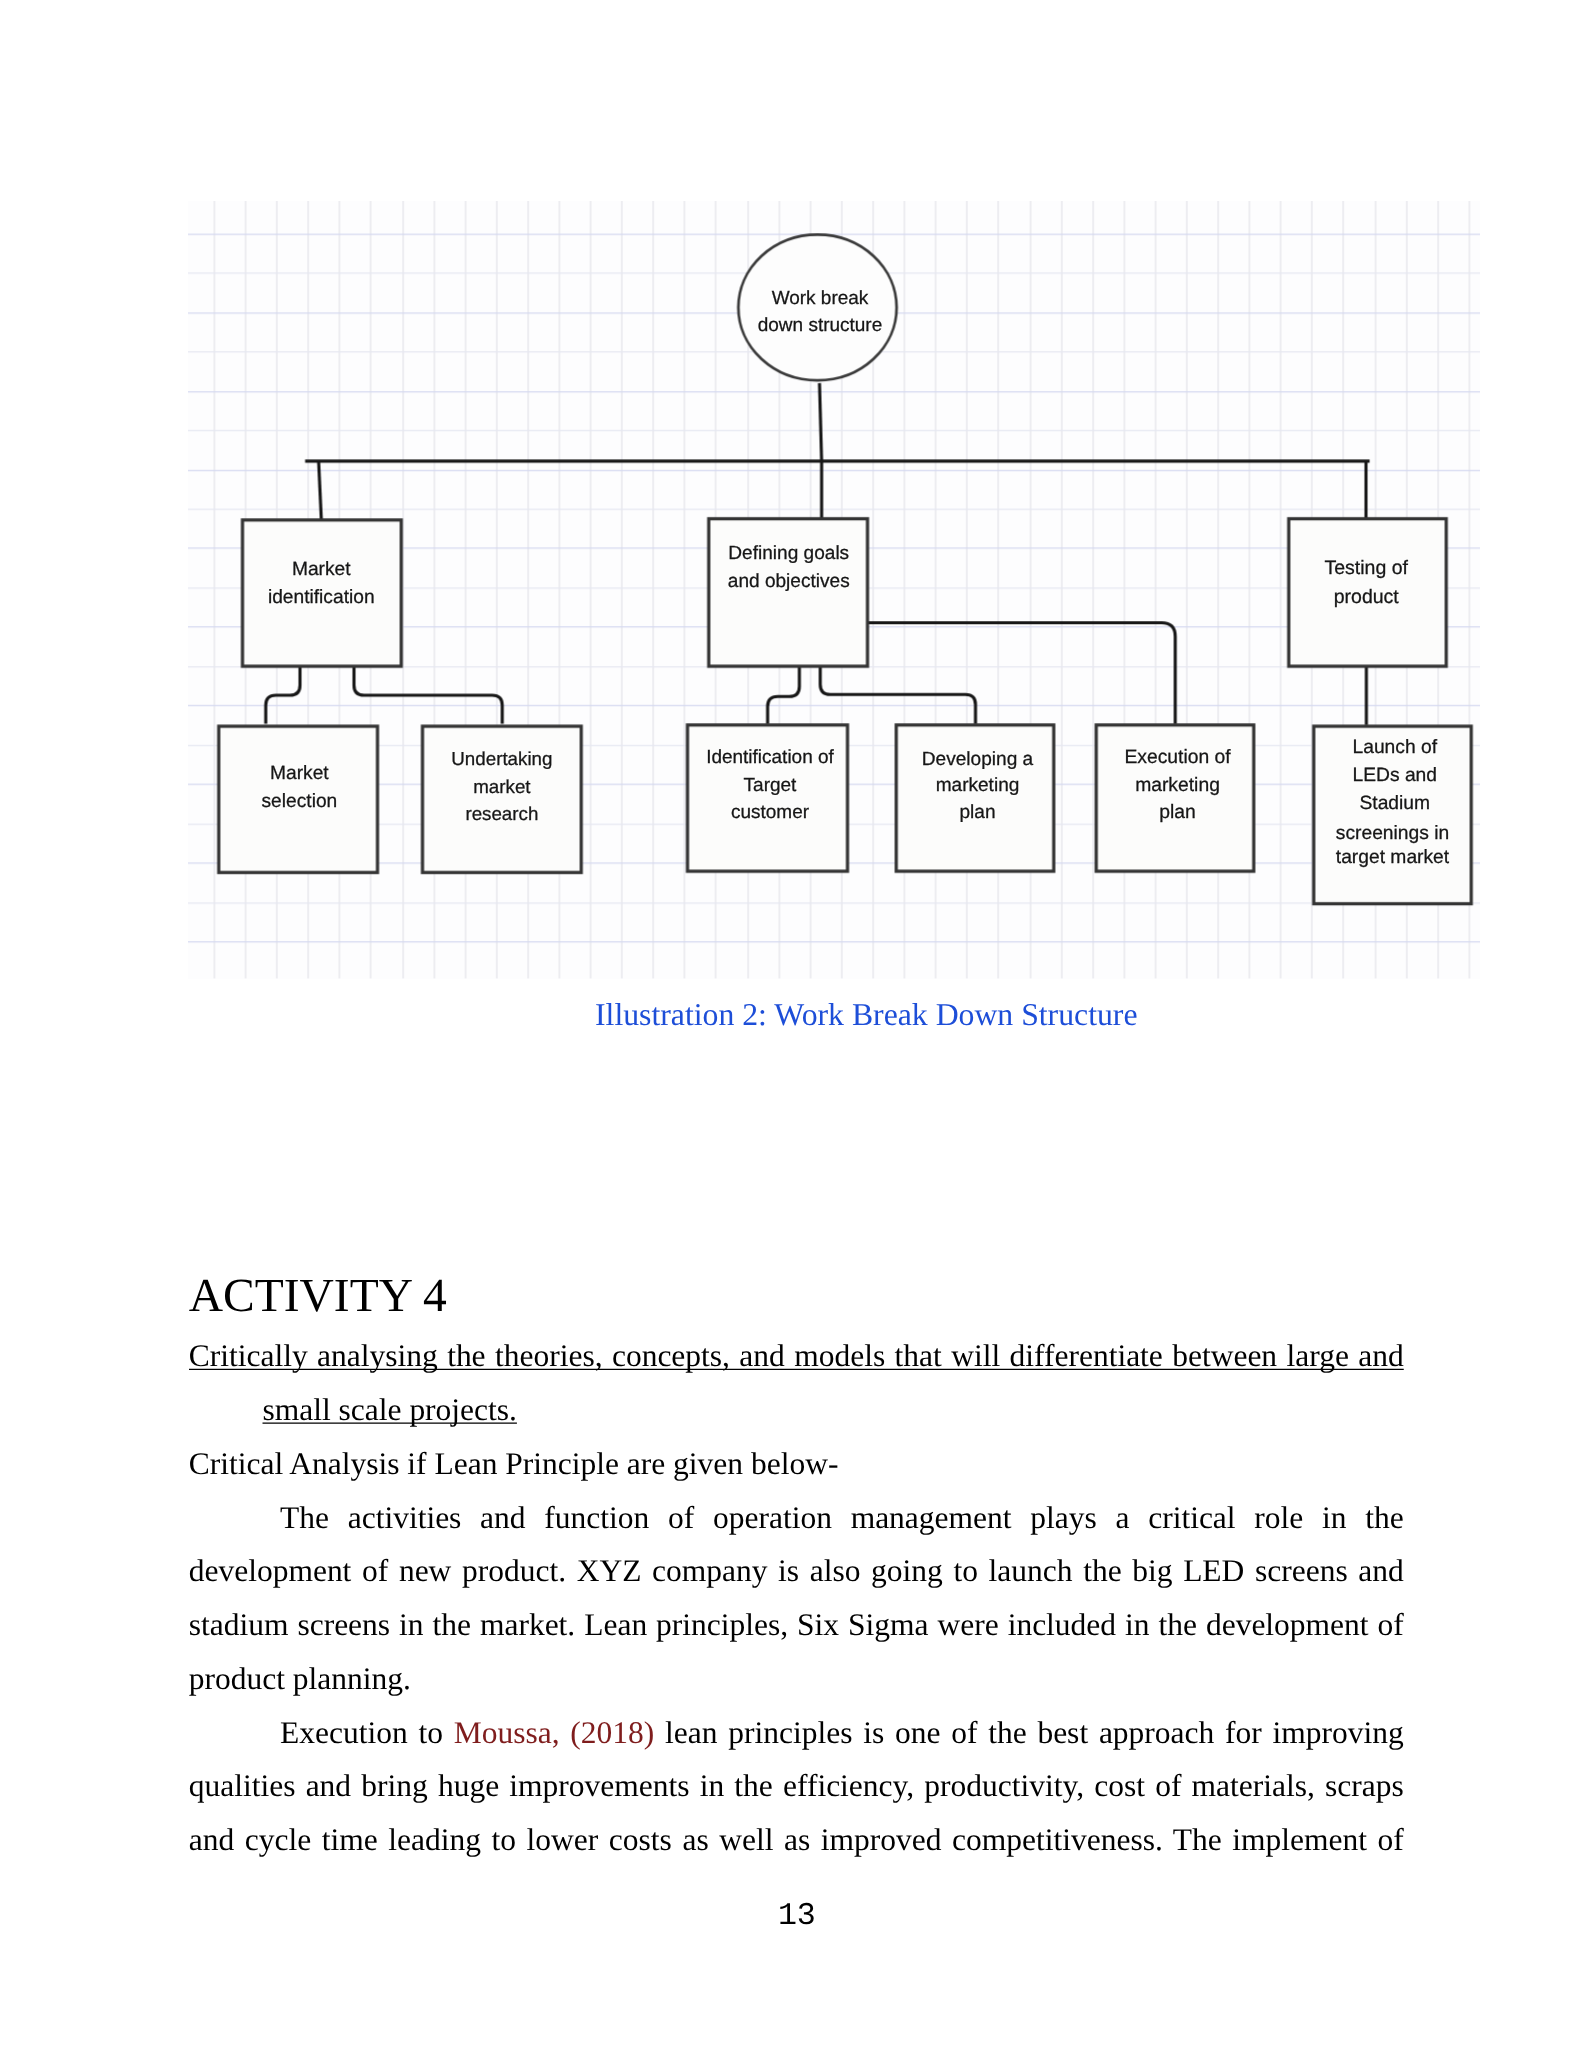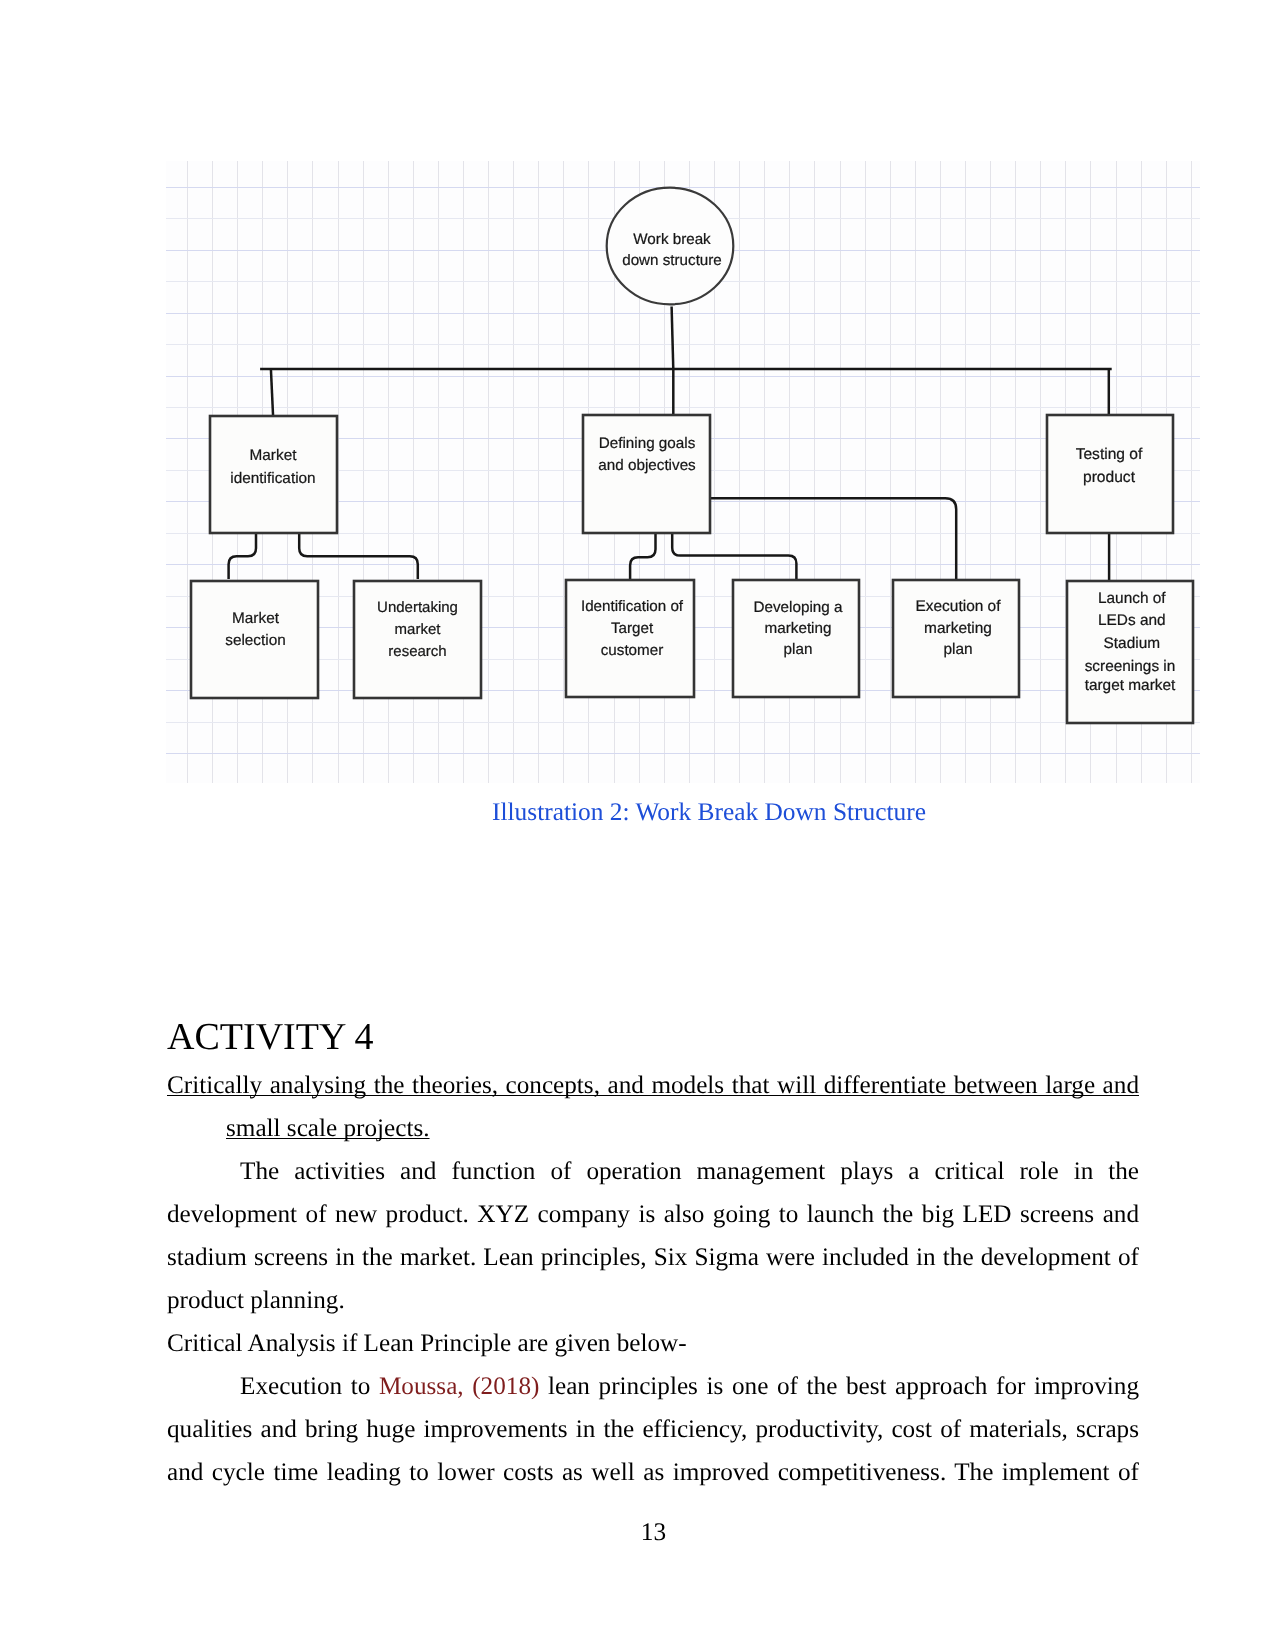--- a/index.html
+++ b/index.html
@@ -1,32 +1,32 @@
 <!DOCTYPE html>
 <html><head>
 <meta charset="utf-8">
 <title>Work Break Down Structure</title>
 <style>
   html,body{margin:0;padding:0;}
   body{width:1275px;height:1650px;background:#ffffff;font-family:"Liberation Serif",serif;
         -webkit-font-smoothing:antialiased;text-rendering:geometricPrecision;}
-  .page{position:relative;width:1184px;height:1650px;overflow:hidden;background:#fff;margin-left:16px;}
+  .page{position:relative;width:1184px;height:1650px;overflow:hidden;background:#fff;}
   .body-col,.caption,.pageno,.figure,.wbs-svg,#wbs-labels{will-change:opacity;}
   .figure{position:absolute;left:150px;top:161px;width:1087px;height:622px;}
   .caption{position:absolute;left:151.5px;top:797.2px;width:1083px;text-align:center;
            font-size:25.4px;line-height:30px;color:#1d4ed8;}
   .body-col{position:absolute;left:151px;top:1017.4px;width:972px;color:#000;}
   h1.act{font-size:38px;font-weight:normal;margin:0 0 6.8px 0;line-height:40px;letter-spacing:0;}
   p.para{font-size:25.2px;line-height:43.0px;margin:0;text-align:justify;text-justify:inter-word;}
   p.para.sub{padding-left:59px;text-indent:-59px;}
   p.para.sub span.u{text-decoration:underline;text-underline-offset:2.2px;text-decoration-thickness:1.3px;text-decoration-skip-ink:none;}
   p.para.indent{text-indent:73px;}
   p.para.contd{text-align-last:justify;}
   .cite{color:#7f1d1d;}
-  .pageno{position:absolute;left:0;top:1517.7px;width:1275px;text-align:center;font-size:25.3px;line-height:29px;}
+  .pageno{position:absolute;left:0;top:1517.7px;width:1275px;text-align:center;font-size:25.3px;line-height:29px;font-family:Liberation Mono, monospace;}
 </style>
 </head>
 <body>
 
 <div class="page">
   <div class="figure">
     <svg class="wbs-svg" width="1087" height="622" viewBox="0 0 1087 622">
       <rect x="0" y="0" width="1087" height="622" fill="#fdfdfe"></rect>
       <g class="grid" fill="none" stroke-width="1">
         <path stroke="#e3e3e9" d="M21.5 0V622 M46.5 0V622 M71.5 0V622 M96.5 0V622 M121.5 0V622 M146.5 0V622 M172.5 0V622 M197.5 0V622 M222.5 0V622 M247.5 0V622 M272.5 0V622 M297.5 0V622 M322.5 0V622 M347.5 0V622 M372.5 0V622 M397.5 0V622 M422.5 0V622 M448.5 0V622 M473.5 0V622 M498.5 0V622 M523.5 0V622 M548.5 0V622 M573.5 0V622 M598.5 0V622 M623.5 0V622 M648.5 0V622 M674.5 0V622 M699.5 0V622 M724.5 0V622 M749.5 0V622 M774.5 0V622 M799.5 0V622 M824.5 0V622 M849.5 0V622 M874.5 0V622 M899.5 0V622 M924.5 0V622 M950.5 0V622 M975.5 0V622 M1000.5 0V622 M1025.5 0V622 M1050.5 0V622 M1075.5 0V622"></path>
@@ -70,18 +70,18 @@
           <text x="792" y="449.8" font-size="15.45"><tspan x="792">Execution of</tspan><tspan x="792" dy="21.75">marketing</tspan><tspan x="792" dy="21.75">plan</tspan></text>
           <text x="965.8" y="441.6" font-size="15.4"><tspan x="965.8">Launch of</tspan><tspan x="965.8" dy="22.5">LEDs and</tspan><tspan x="965.8" dy="22.5">Stadium</tspan></text>
           <text x="964" y="510.1" font-size="15.4"><tspan x="964">screenings in</tspan><tspan x="964" dy="19">target market</tspan></text>
         </g>
     </svg>
   </div>
   <div class="caption">Illustration 2: Work Break Down Structure</div>
   <div class="body-col">
     <h1 class="act">ACTIVITY 4</h1>
     <p class="para sub"><span class="u">Critically analysing the theories, concepts, and models that will differentiate between large and small scale projects.</span></p>
+    <p class="para">Critical Analysis if Lean Principle are given below-</p>
     <p class="para indent">The activities and function of operation management plays a critical role in the development of new product. XYZ company is also going to launch the big LED screens and stadium screens in the market. Lean principles, Six Sigma were included in the development of product planning.</p>
-    <p class="para">Critical Analysis if Lean Principle are given below-</p>
     <p class="para indent contd"><span>Execution to </span><span class="cite">Moussa, (2018)</span><span> lean principles is one of the best approach for improving qualities and bring huge improvements in the efficiency, productivity, cost of materials, scraps and cycle time leading to lower costs as well as improved competitiveness. The implement of</span></p>
   </div>
   <div class="pageno">13</div>
 </div>
 
 </body></html>

